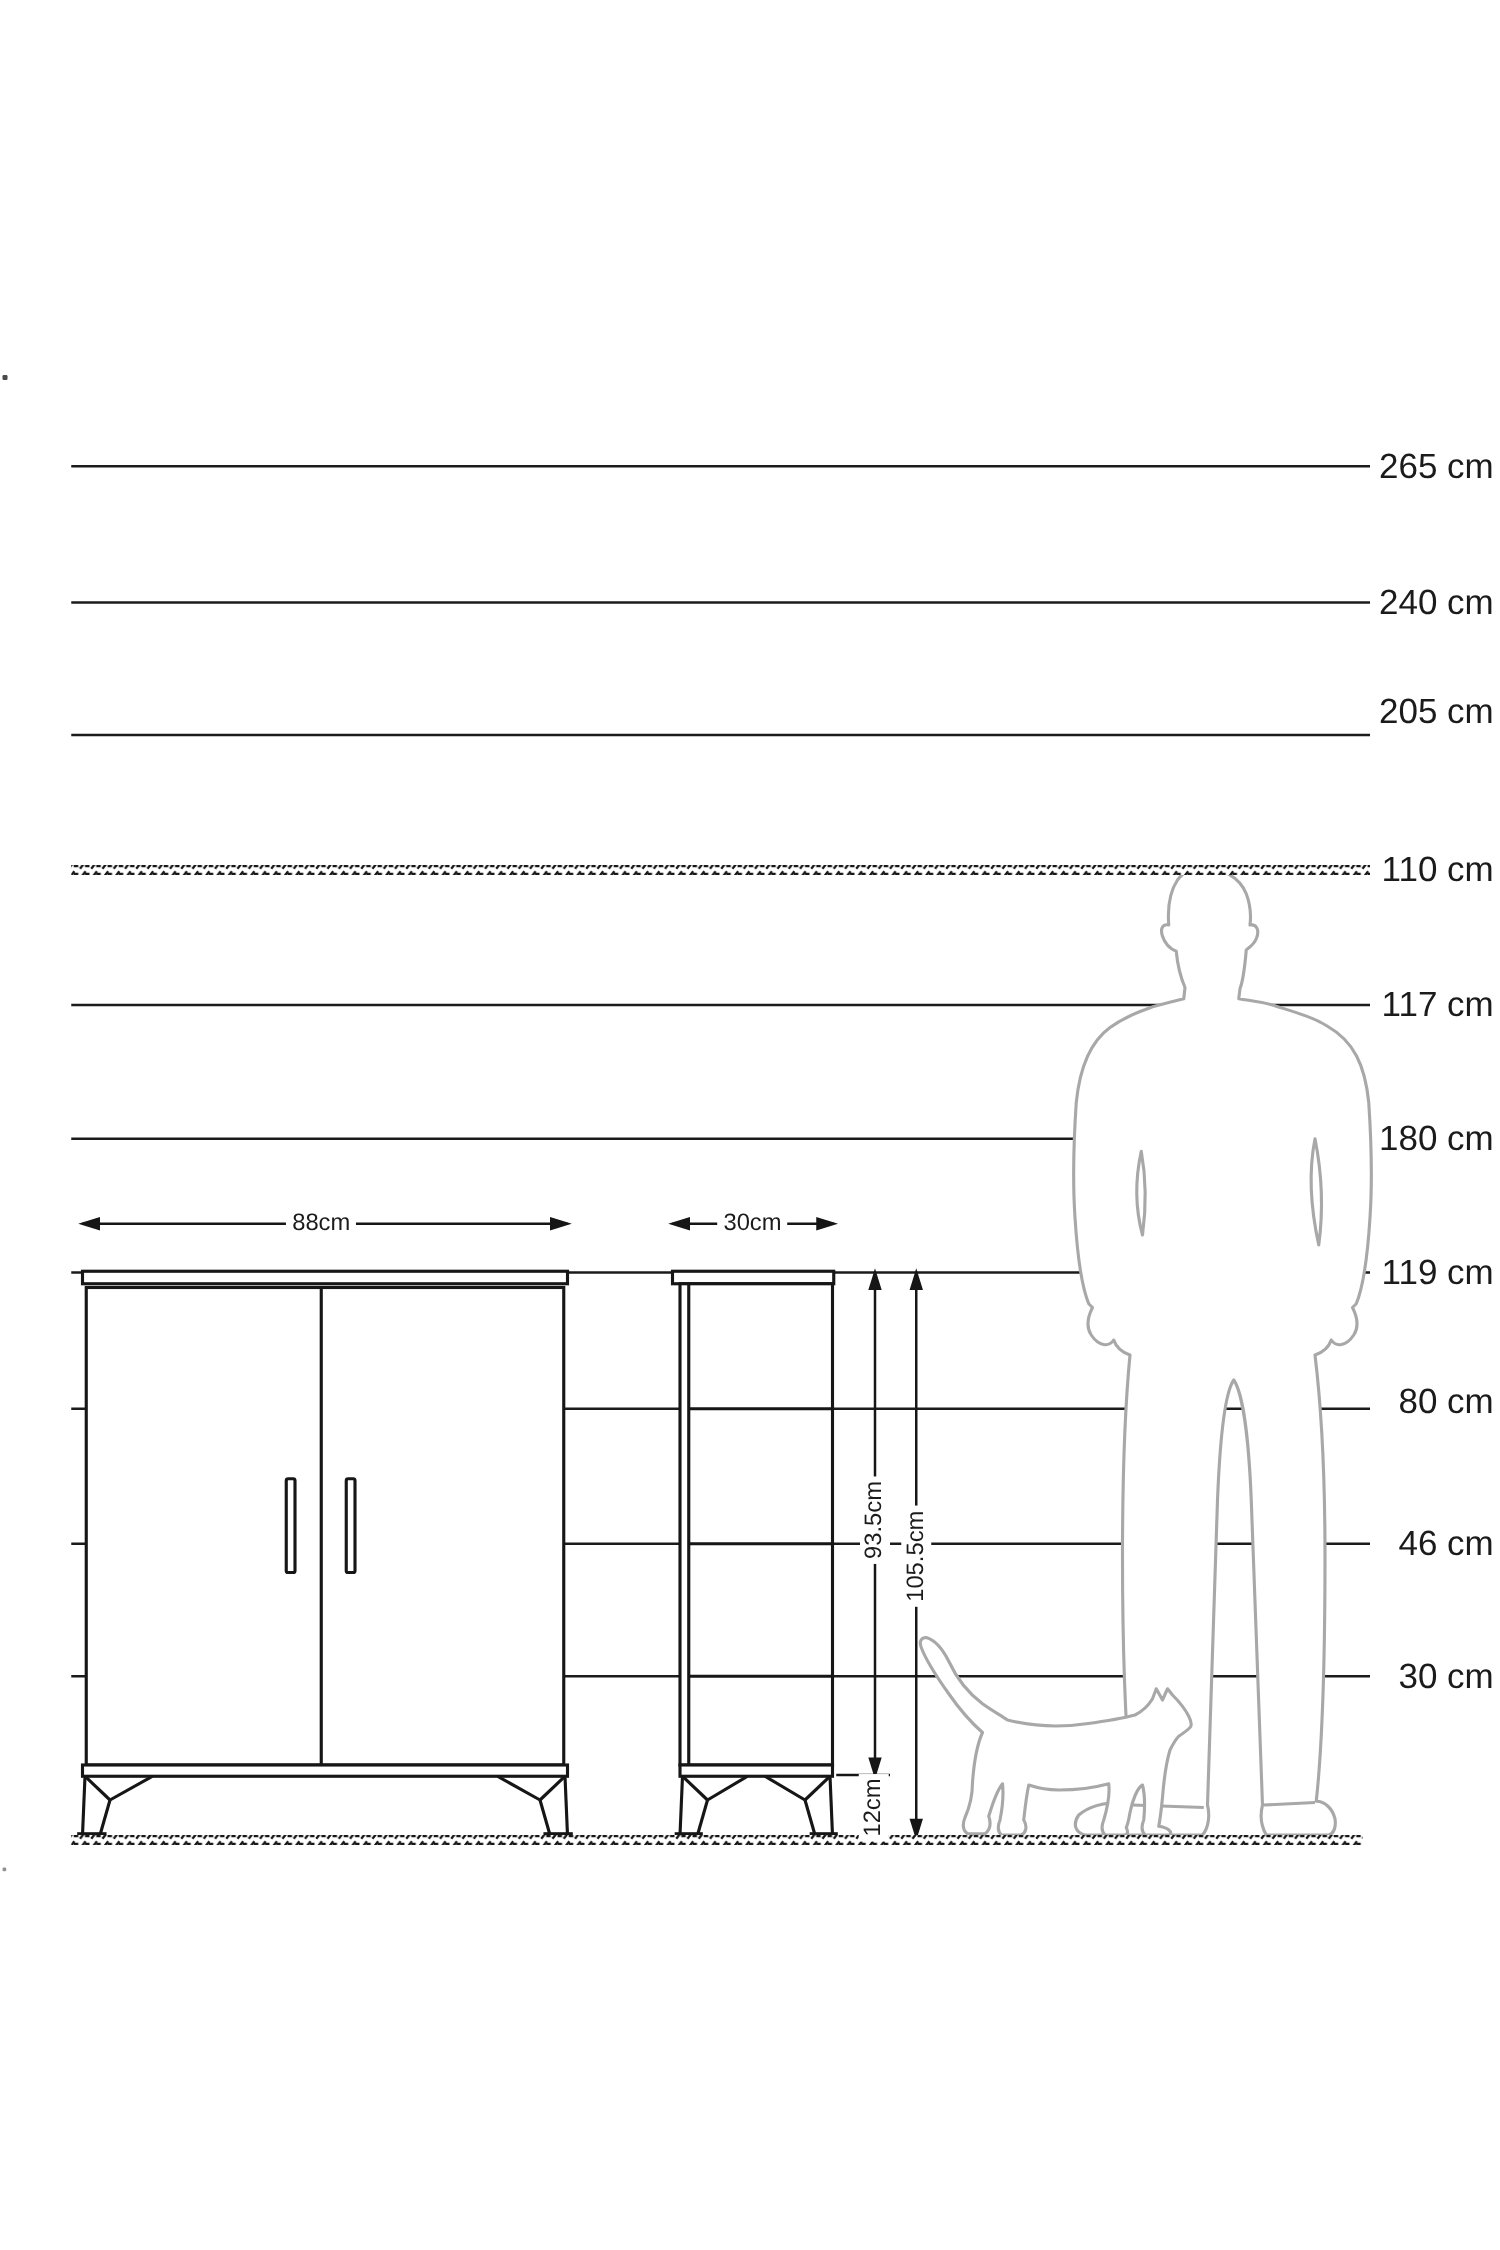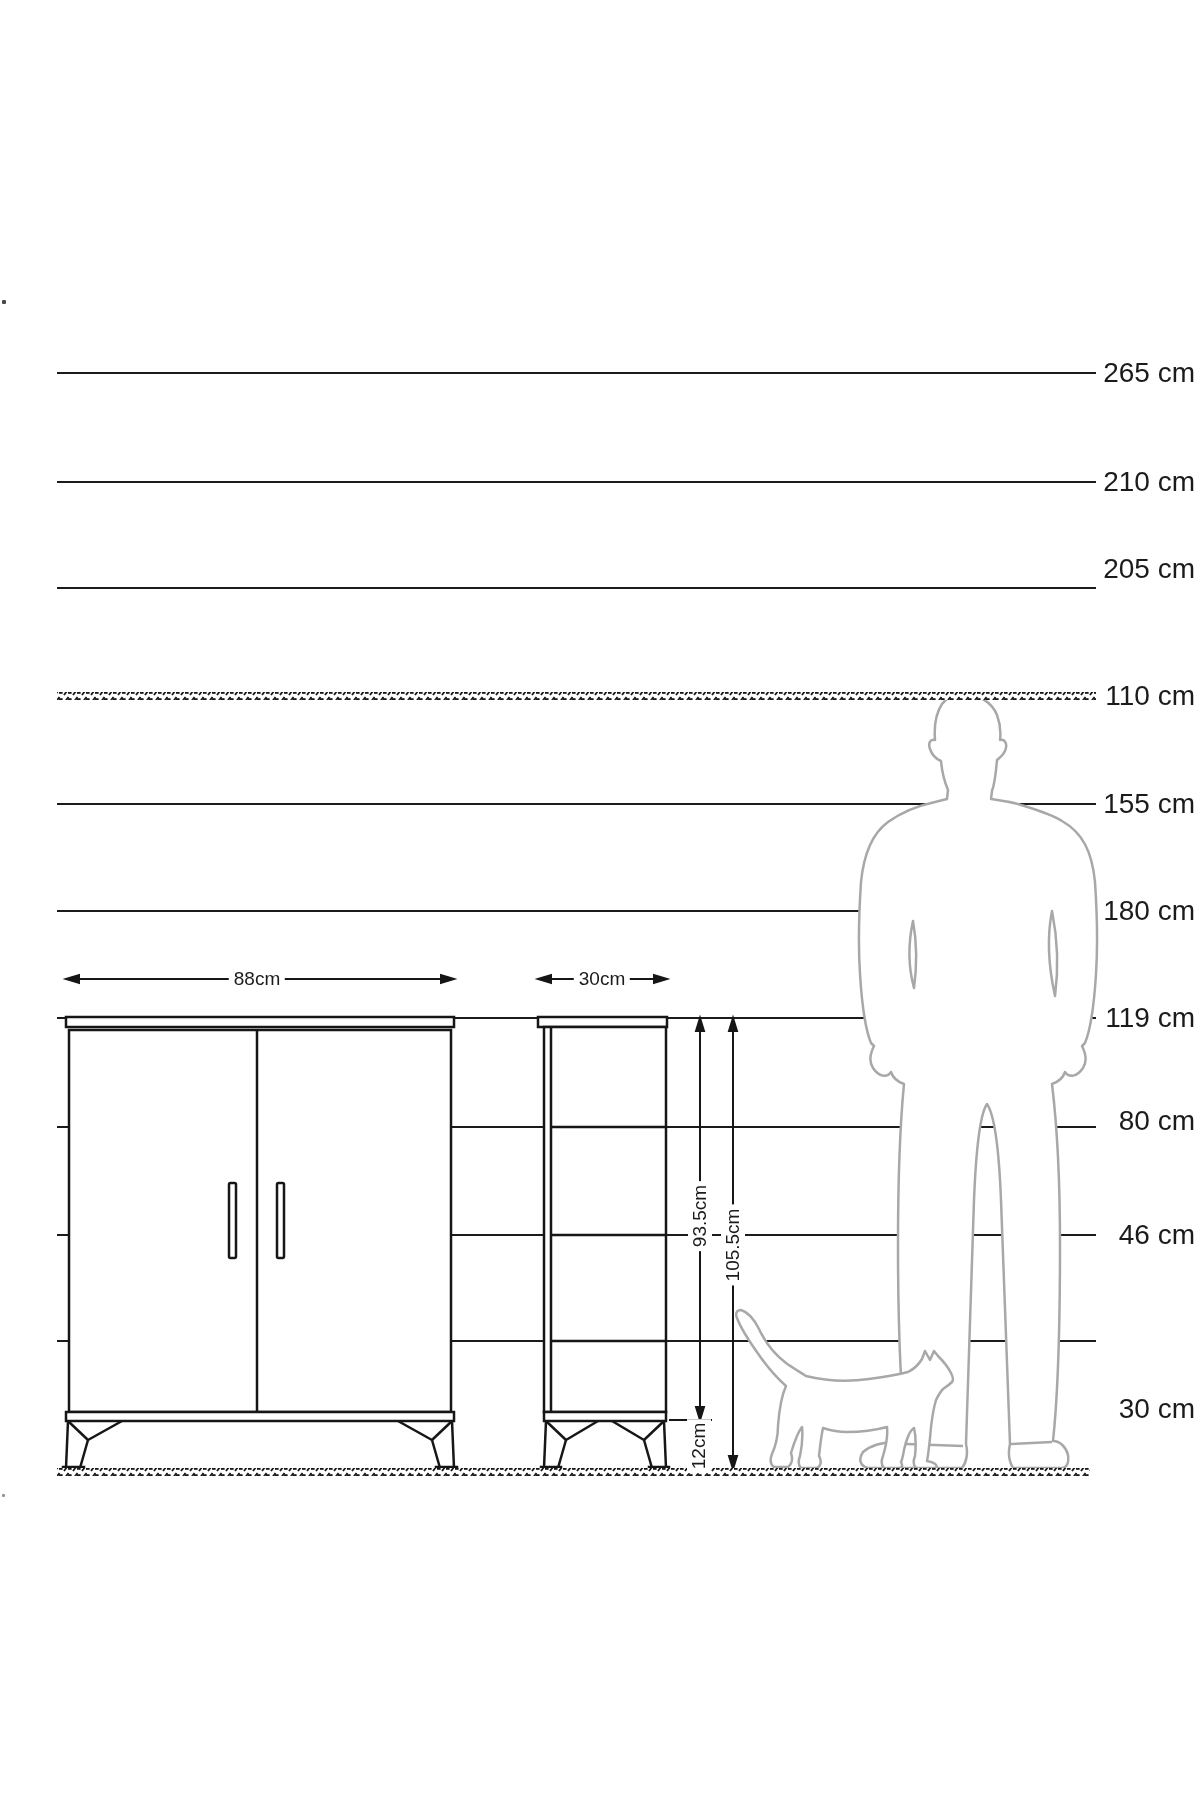--- a/index.html
+++ b/index.html
@@ -228,29 +228,29 @@
         C778,1379 768,1368 759,1355
         C749,1341 740,1326 737,1318
         C735,1313 737,1310 741,1310 Z"></path>
     </g>
 
     <rect x="57" y="692" width="1039" height="8" fill="url(#hatch)"></rect>
     <rect x="57" y="1468" width="1033" height="8" fill="url(#hatch)"></rect>
   </svg>
 
   <div class="rlabel" style="top:356px">265 cm</div>
-  <div class="rlabel" style="top:465px">210 cm</div>
+  <div class="rlabel" style="top:465px">240 cm</div>
   <div class="rlabel" style="top:552px">205 cm</div>
   <div class="rlabel" style="top:679px">110 cm</div>
-  <div class="rlabel" style="top:787px">155 cm</div>
+  <div class="rlabel" style="top:787px">117 cm</div>
   <div class="rlabel" style="top:894px">180 cm</div>
   <div class="rlabel" style="top:1001px">119 cm</div>
   <div class="rlabel" style="top:1104px">80 cm</div>
   <div class="rlabel" style="top:1218px">46 cm</div>
-  <div class="rlabel" style="top:1392px">30 cm</div>
+  <div class="rlabel" style="top:1324px">30 cm</div>
 
   <div class="dimlabel" style="left:257px;top:979px">88cm</div>
   <div class="dimlabel" style="left:602px;top:979px">30cm</div>
   <div class="dimlabel vert" style="left:700px;top:1216px">93.5cm</div>
   <div class="dimlabel vert" style="left:733px;top:1245px">105.5cm</div>
   <div class="dimlabel vert" style="left:699px;top:1446px">12cm</div>
 
   <div class="speck" style="left:2px;top:300px;width:4px;height:4px"></div>
   <div class="speck" style="left:2px;top:1494px;width:3px;height:3px;opacity:.6"></div>
 </div>

